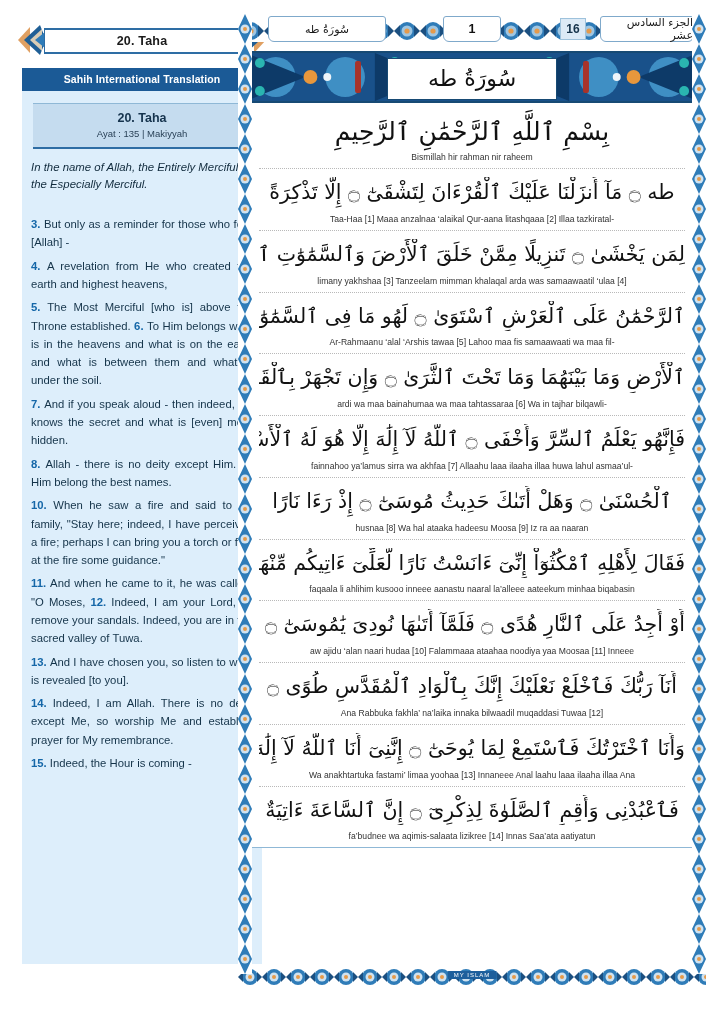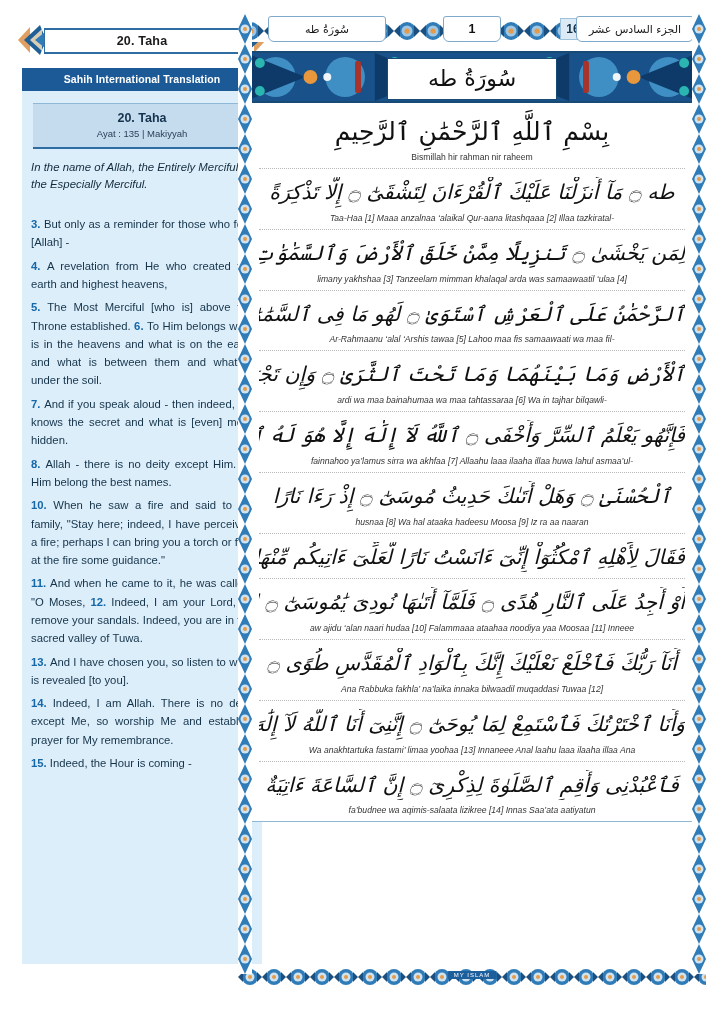--- a/index.html
+++ b/index.html
@@ -75,21 +75,21 @@
     position:absolute;left:0;right:0;top:6px;height:22px;
   }
   .hdr-tab{
     position:absolute;top:2px;height:26px;background:#ffffff;
     border:1px solid #7fa9cb;border-radius:3px 3px 6px 6px;
     display:flex;align-items:center;justify-content:center;
     box-sizing:border-box;
   }
   .hdr-tab.surah{left:30px;width:118px;}
   .hdr-tab.page{left:205px;width:58px;}
-  .hdr-tab.juz{right:12px;width:118px;}
+  .hdr-tab.juz{right:12px;width:94px;}
   .juz-num{
     position:absolute;right:120px;top:4px;width:26px;height:22px;
     background:#dceaf6;display:flex;align-items:center;justify-content:center;
     font-size:12px;font-weight:bold;color:#14324a;border:1px solid #9ec2dc;
     box-sizing:border-box;
   }
   .ar{font-family:"DejaVu Sans","Liberation Sans",sans-serif;direction:rtl;}
   .hdr-ar{font-size:11px;color:#1a1a1a;}
   .hdr-pg{font-size:12.5px;color:#111;font-weight:bold;}
 
@@ -111,27 +111,27 @@
     margin:0 6px;padding:4px 8px 0 8px;border:0;
     background:#ffffff;
   }
   .bism-row{text-align:center;padding:10px 0 6px 0;}
   .bism-ar{font-size:25px;color:#111;letter-spacing:0px;}
   .translit{
     text-align:center;font-size:8.6px;color:#333;margin-top:6px;
     font-family:"Liberation Sans",sans-serif;
   }
   .vrow{
-    border-top:1px dotted #b9b9b9;padding:8px 0 6px 0;text-align:center;font-style:italic;
+    border-top:1px dotted #b9b9b9;padding:8px 0 6px 0;text-align:center;
   }
   .vrow .arline{
     font-size:20.5px;color:#111;line-height:1.5;direction:rtl;white-space:nowrap;
     overflow:hidden;
   }
-  .vrow .translit{margin-top:5px;}
+  .vrow .translit{}
   .vframe{
     border:1px solid #8fb8d6;border-top:0;margin:0 6px;background:#fff;
   }
 
   
   .footer-strip{
     position:absolute;left:0;right:0;bottom:0;height:18px;overflow:hidden;
   }
   .watermark{
     position:absolute;left:50%;transform:translateX(-50%);top:3px;
@@ -296,20 +296,21 @@
             <div class="vrow">
               <div class="ar arline">فَإِنَّهُو يَعْلَمُ ٱلسِّرَّ وَأَخْفَى ۝ ٱللَّهُ لَآ إِلَٰهَ إِلَّا هُوَ لَهُ ٱلْأَسْمَآءُ</div>
               <div class="translit">fainnahoo ya’lamus sirra wa akhfaa [7] Allaahu laaa ilaaha illaa huwa lahul asmaa’ul-</div>
             </div>
             <div class="vrow">
               <div class="ar arline">ٱلْحُسْنَىٰ ۝ وَهَلْ أَتَىٰكَ حَدِيثُ مُوسَىٰٓ ۝ إِذْ رَءَا نَارًا</div>
               <div class="translit">husnaa [8] Wa hal ataaka hadeesu Moosa [9] Iz ra aa naaran</div>
             </div>
             <div class="vrow">
               <div class="ar arline">فَقَالَ لِأَهْلِهِ ٱمْكُثُوٓاْ إِنِّىٓ ءَانَسْتُ نَارًا لَّعَلِّىٓ ءَاتِيكُم مِّنْهَا بِقَبَسٍ</div>
+              <div class="translit">faqaala li ahlihim kusooo inneee aanastu naaral la’alleee aateekum minhaa biqabasin</div>
             </div>
             <div class="vrow">
               <div class="ar arline">أَوْ أَجِدُ عَلَى ٱلنَّارِ هُدًى ۝ فَلَمَّآ أَتَىٰهَا نُودِىَ يَٰمُوسَىٰٓ ۝ إِنِّى</div>
               <div class="translit">aw ajidu ‘alan naari hudaa [10] Falammaaa ataahaa noodiya yaa Moosaa [11] Inneee</div>
             </div>
             <div class="vrow">
               <div class="ar arline">أَنَآ رَبُّكَ فَٱخْلَعْ نَعْلَيْكَ إِنَّكَ بِٱلْوَادِ ٱلْمُقَدَّسِ طُوًى ۝</div>
               <div class="translit">Ana Rabbuka fakhla’ na’laika innaka bilwaadil muqaddasi Tuwaa [12]</div>
             </div>
             <div class="vrow">

